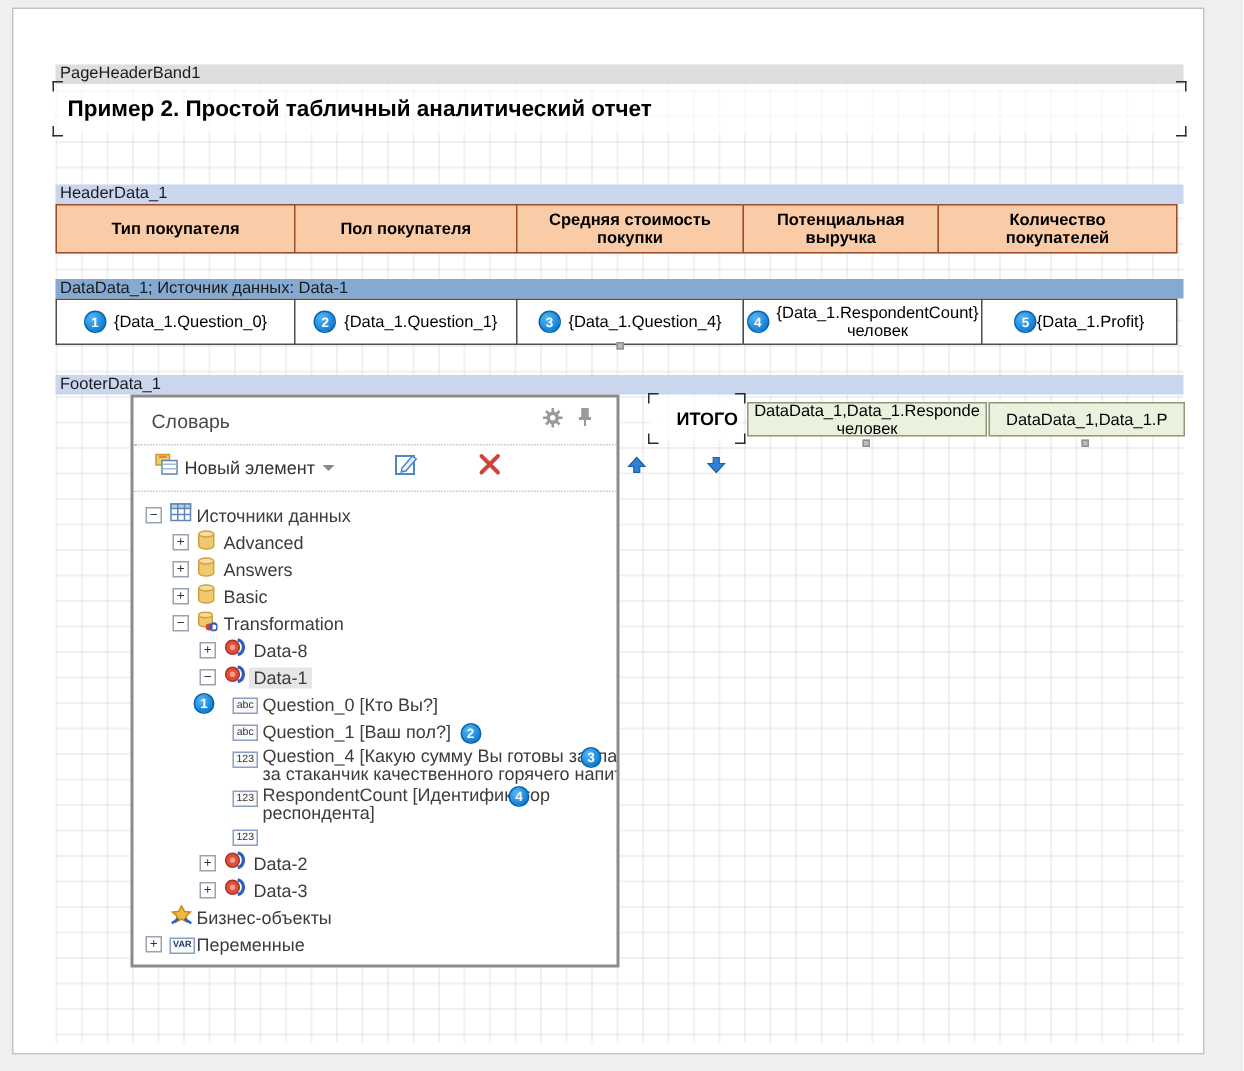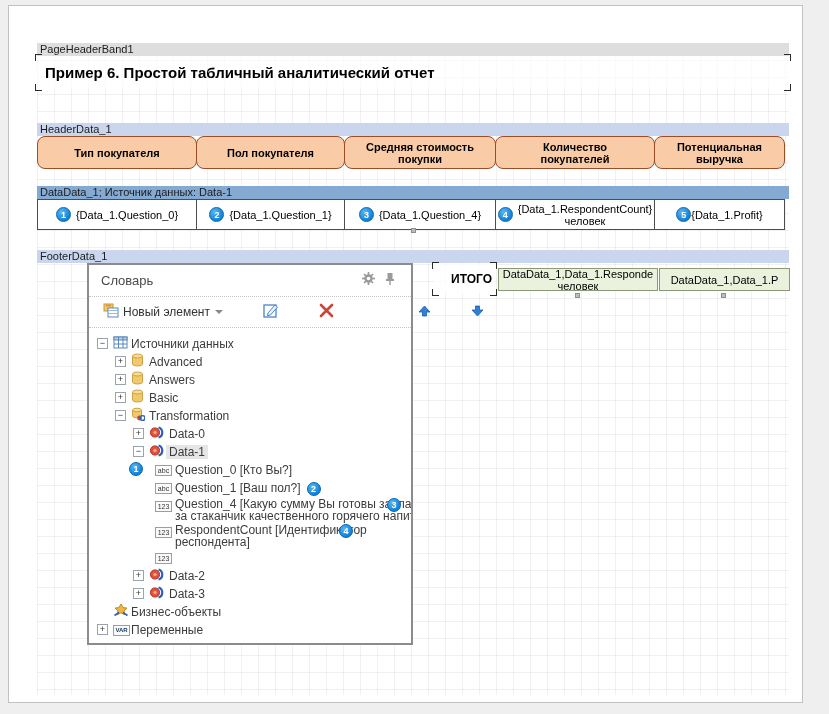--- a/index.html
+++ b/index.html
@@ -24,21 +24,21 @@
   .bar-data  { background:#84aad3; }
 
   .title-el { position:absolute; left:0; top:13px; width:752px; height:33px;
     display:flex; align-items:center; padding-left:8px;
     font-size:15px; font-weight:bold; color:#000; background:rgba(255,255,255,.65); }
 
   .row { position:absolute; left:0; display:flex; }
   .cell { display:flex; align-items:center; justify-content:center;
     text-align:center; font-size:11px; line-height:12px; color:#000;
     overflow:hidden; }
-  .hdr-cell { font-weight:bold;border-radius:8px; }
+  .hdr-cell { font-weight:bold; }
   .data-cell { background:#fff; }
 
   .itogo-cell { position:absolute; display:flex; align-items:center;
     justify-content:flex-end; font-weight:bold; font-size:12px; color:#000;
     padding-right:3px; background:rgba(255,255,255,.8); }
 
   
   .cm { position:absolute; width:7px; height:7px; pointer-events:none; }
   .cm-tl { left:-2px; top:-2px;  border-left:1px solid #2b2b2b; border-top:1px solid #2b2b2b; }
   .cm-tr { right:-2px; top:-2px; border-right:1px solid #2b2b2b; border-top:1px solid #2b2b2b; }
@@ -93,44 +93,44 @@
 </head>
 <body>
 
 <div class="app">
   <div class="page">
     <div class="surface">
 
       <div class="band-bar bar-gray" style="top:0">PageHeaderBand1</div>
 
       <div class="title-el" id="title-el">
-        <span>Пример 6. Простой табличный аналитический отчет</span>
+        <span>Пример 2. Простой табличный аналитический отчет</span>
       <span class="cm cm-tl"></span>
           <span class="cm cm-tr"></span>
           <span class="cm cm-bl"></span>
           <span class="cm cm-br"></span>
         </div>
 
       <div class="band-bar bar-light" style="top:80px">HeaderData_1</div>
 
       <div class="row" id="header-row" style="top:93px; height:33px">
           <div class="cell hdr-cell" style="width: 160px; background: rgb(249, 203, 166); border: 1px solid rgb(156, 77, 38);">
             <span>Тип покупателя</span>
           </div>
           <div class="cell hdr-cell" style="width: 149px; background: rgb(249, 203, 166); border: 1px solid rgb(156, 77, 38); margin-left: -1px;">
             <span>Пол покупателя</span>
           </div>
           <div class="cell hdr-cell" style="width: 152px; background: rgb(249, 203, 166); border: 1px solid rgb(156, 77, 38); margin-left: -1px;">
             <span>Средняя стоимость<br>покупки</span>
           </div>
+          <div class="cell hdr-cell" style="width: 131px; background: rgb(249, 203, 166); border: 1px solid rgb(156, 77, 38); margin-left: -1px;">
+            <span>Потенциальная<br>выручка</span>
+          </div>
           <div class="cell hdr-cell" style="width: 160px; background: rgb(249, 203, 166); border: 1px solid rgb(156, 77, 38); margin-left: -1px;">
             <span>Количество<br>покупателей</span>
-          </div>
-          <div class="cell hdr-cell" style="width: 131px; background: rgb(249, 203, 166); border: 1px solid rgb(156, 77, 38); margin-left: -1px;">
-            <span>Потенциальная<br>выручка</span>
           </div>
         </div>
 
       <div class="band-bar bar-data" style="top:143px">DataData_1; Источник данных: Data-1</div>
 
       <div class="row" id="data-row" style="top:156px; height:31px">
           <div class="cell data-cell" style="width: 160px; background: rgb(255, 255, 255); border: 1px solid rgb(77, 77, 77);">
             <span class="badge">1</span>
             <span style="margin-left: 5px;">{Data_1.Question_0}</span>
           </div>
@@ -287,21 +287,21 @@
         </div>
         <div class="trow trow-1l">
           <span class="expander" style="left: 44px;">+</span>
           <span class="t-icon" style="left: 60px;">
             <span><svg width="16" height="13" viewBox="0 0 16 13">
                 <circle cx="6" cy="6.5" r="4.6" fill="#e05038" stroke="#b03424"></circle>
                 <circle cx="6" cy="6.5" r="1.8" fill="#f2a090"></circle>
                 <path d="M9.5 1.5 A5.2 5.2 0 0 1 9.5 11.5" fill="none" stroke="#2b5fc0" stroke-width="2.2"></path>
               </svg></span>
           </span>
-          <span class="t-label" style="left: 80px;">Data-0</span>
+          <span class="t-label" style="left: 80px;">Data-8</span>
         </div>
         <div class="trow trow-1l">
           <span class="expander" style="left: 44px;">−</span>
           <span class="t-icon" style="left: 60px;">
             <span><svg width="16" height="13" viewBox="0 0 16 13">
                 <circle cx="6" cy="6.5" r="4.6" fill="#e05038" stroke="#b03424"></circle>
                 <circle cx="6" cy="6.5" r="1.8" fill="#f2a090"></circle>
                 <path d="M9.5 1.5 A5.2 5.2 0 0 1 9.5 11.5" fill="none" stroke="#2b5fc0" stroke-width="2.2"></path>
               </svg></span>
           </span>

